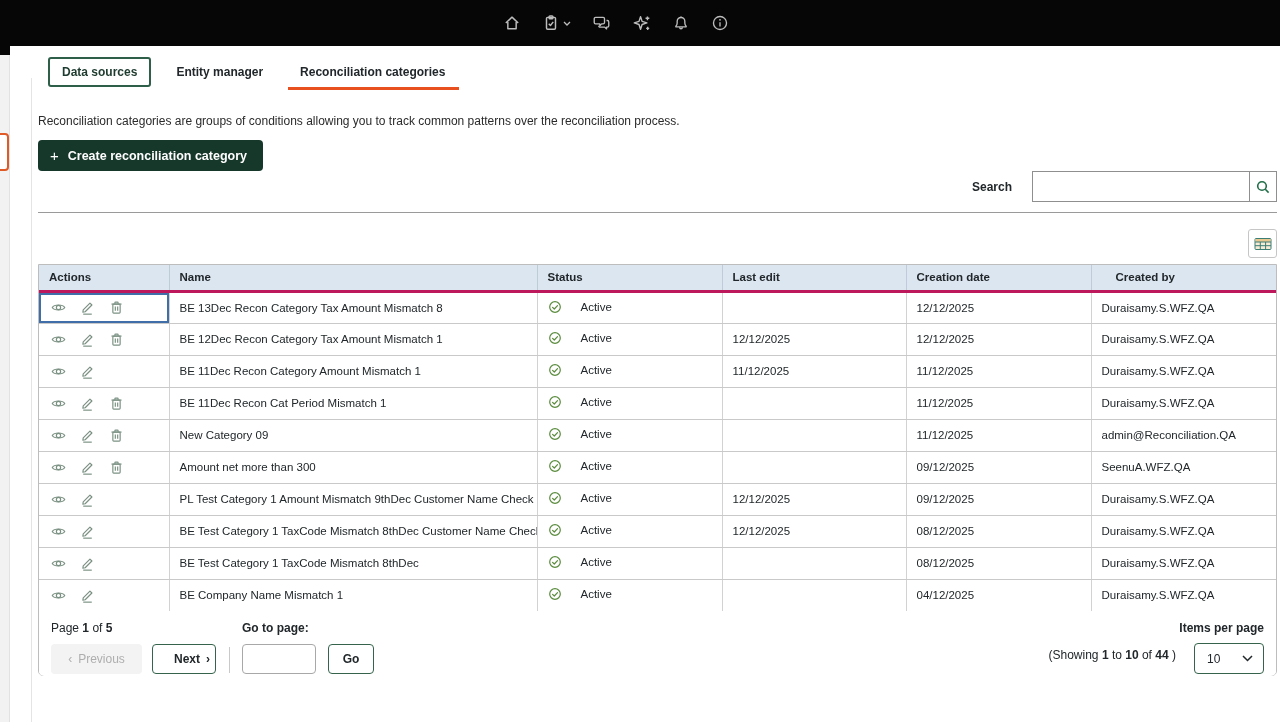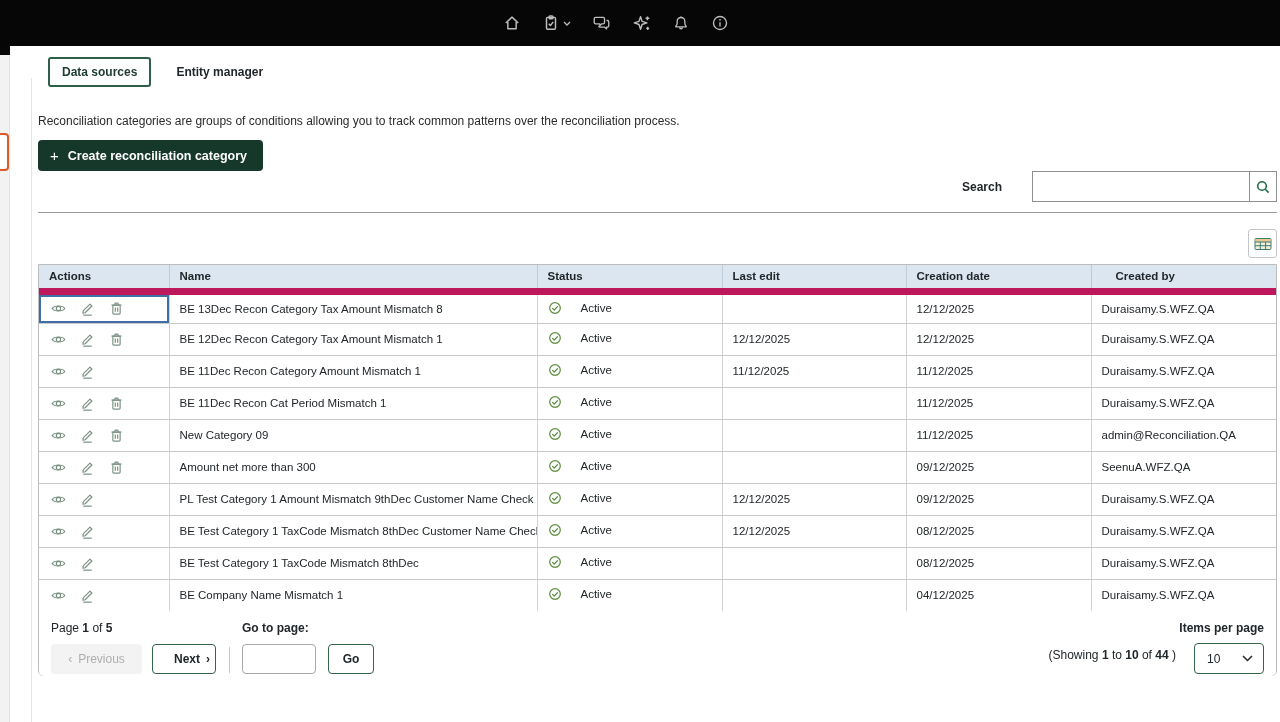--- a/index.html
+++ b/index.html
@@ -29,40 +29,40 @@
   #tab-reconcategories::after { content:""; position:absolute; left:0; right:-2px; bottom:-3px; height:3px; background:#e8501f; }
 
   
   #description { position:absolute; left:38px; top:114px; font-size:12px; color:#2b2b2b; }
   #create-btn { position:absolute; left:38px; top:140px; height:31px; padding:0 16px 0 12px;
     background:#16382b; color:#ffffff; border:none; border-radius:4px; font-size:12.5px; font-weight:700;
     font-family:"Liberation Sans", sans-serif; display:flex; align-items:center; gap:9px; cursor:pointer; }
   #create-btn .plus { font-size:15px; font-weight:400; line-height:1; margin-top:-1px; }
 
   
-  #search-label { position:absolute; left:962px; top:180px; width:60px; text-align:left; font-size:12px; font-weight:700; }
+  #search-label { position:absolute; left:962px; top:180px; width:60px; text-align:center; font-size:12px; font-weight:700; }
   #search-box { position:absolute; left:1032px; top:171px; width:245px; height:31px; background:#fff;
     border:1px solid #8f8f8f; display:flex; align-items:stretch; }
   #search-input { flex:1; border:none; outline:none; font-size:12px; padding:0 8px; font-family:"Liberation Sans", sans-serif; }
   #search-btn { width:27px; border:none; border-left:1px solid #8f8f8f; background:#fff; display:flex;
     align-items:center; justify-content:center; cursor:pointer; }
 
   #rule { position:absolute; left:38px; top:212px; width:1239px; height:1px; background:#9a9a9a; }
 
   #view-toggle { position:absolute; left:1248px; top:229px; width:29px; height:29px; background:#fff;
     border:1px solid #c6c6c6; border-radius:3px; display:flex; align-items:center; justify-content:center; cursor:pointer; }
 
   
   #table-wrap { position:absolute; left:38px; top:264px; width:1239px; height:412px;
     border:1px solid #bdbdbd; border-radius:0 0 5px 5px; background:#fff; }
   table { border-collapse:collapse; table-layout:fixed; width:1237px; }
   col.c-actions{width:130px} col.c-name{width:368px} col.c-status{width:185px}
   col.c-lastedit{width:184px} col.c-created{width:185px} col.c-createdby{width:185px}
   thead th { height:26px; background:#dce6f1; font-size:11.5px; font-weight:700; text-align:left;
-    padding:0 0 0 10px; border-right:1px solid #c0cbd8; border-bottom:7px solid #be185d; }
+    padding:0 0 0 10px; border-right:1px solid #c0cbd8; border-bottom:3px solid #be185d; }
   thead th:last-child { border-right:none;padding-left:24px; }
   tbody td { height:32px; font-size:11.5px; padding:0 6px 0 10px; border-right:1px solid #d2d2d2;
     border-bottom:1px solid #c9c9c9; white-space:nowrap; overflow:hidden; }
   tbody td:last-child { border-right:none; }
   td.actions { padding-left:12px; }
   td.actions.focused { box-shadow:inset 0 0 0 2px #3f6ea8; }
   .action-icon { display:inline-flex; vertical-align:middle; margin-right:14px; cursor:pointer; }
   .status-wrap { display:inline-flex; align-items:center; gap:19px; }
   .status-wrap svg { display:block; }
 
@@ -139,20 +139,21 @@
 </div>
 
 <div id="left-rail"></div>
 <div id="left-rail-dark"></div>
 <div id="left-divider"></div>
 <div id="cutoff-button"></div>
 
 <div id="tabs">
   <div class="tab" id="tab-datasources">Data sources</div>
   <div class="tab" id="tab-entitymanager">Entity manager</div>
+  <div class="tab" id="tab-reconcategories">Reconciliation categories</div>
 </div>
 
 <div id="description">Reconciliation categories are groups of conditions allowing you to track common patterns over the reconciliation process.</div>
 <button id="create-btn">
   <span class="plus">+</span>
   <span>Create reconciliation category</span>
 </button>
 
 <div id="search-label">Search</div>
 <div id="search-box">

